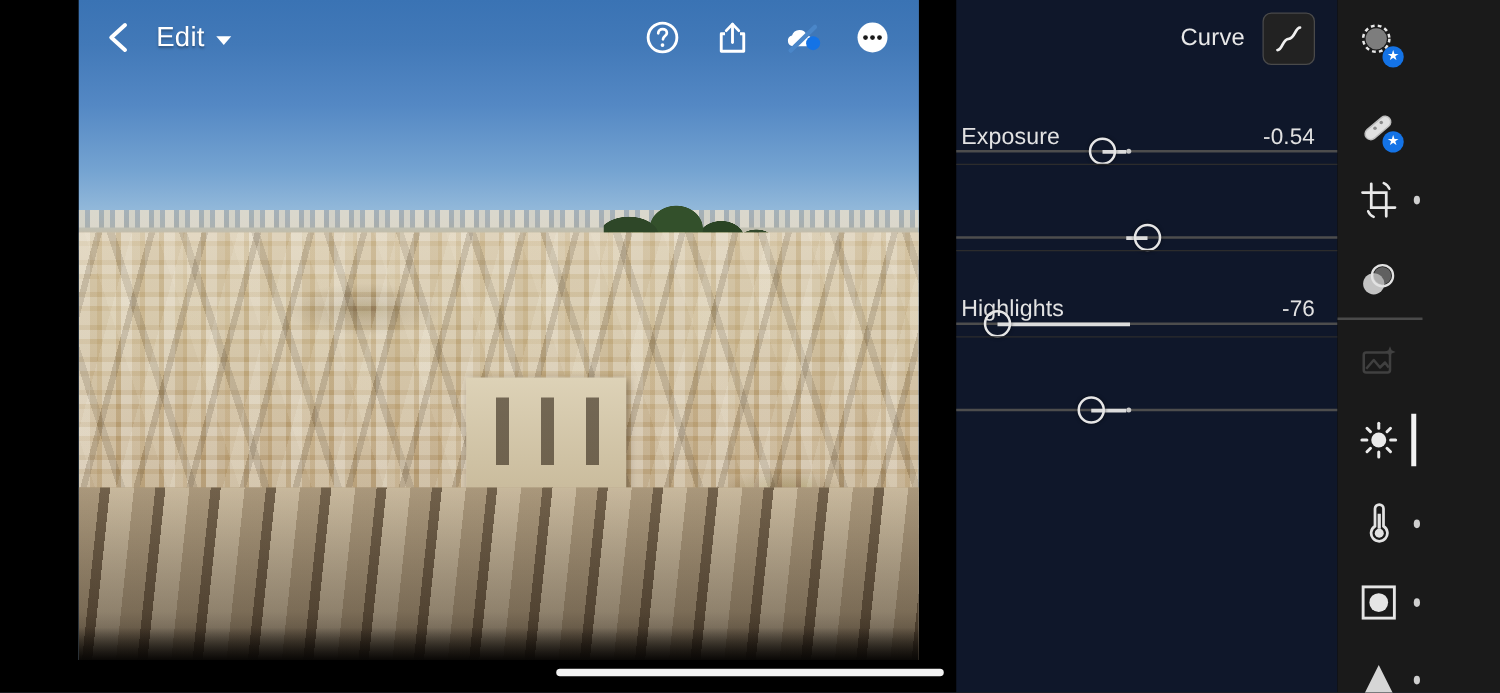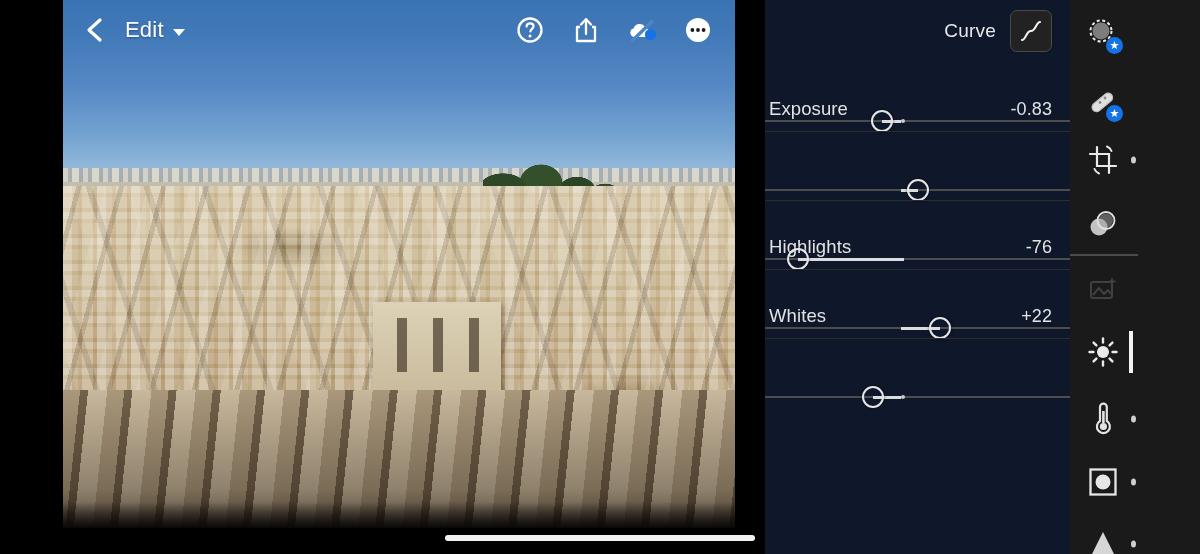--- a/index.html
+++ b/index.html
@@ -341,21 +341,21 @@
         <svg width="26" height="26" viewBox="0 0 26 26">
           <path d="M4 22 C8 22 8 13 13 13 C18 13 18 4 22 4" fill="none" stroke="#f0f0f0" stroke-width="2.2" stroke-linecap="round"></path>
         </svg>
       </div>
     </div>
 
     <div class="sliders" id="sliders">
         <div class="slider-row">
           <div class="slider-top">
             <span class="slider-name">Exposure</span>
-            <span class="slider-val">-0.83</span>
+            <span class="slider-val">-0.54</span>
           </div>
           <div class="track-wrap">
             <div class="track"></div>
             <div class="fill" style="left: 116.76px; width: 19.46px;"></div>
             <div class="zero-dot" style="left: 136.22px;"></div>
             <div class="knob" style="left: 116.76px;"></div>
           </div>
         </div>
         <div class="slider-row">
           <div class="track-wrap">
@@ -366,31 +366,20 @@
         </div>
         <div class="slider-row">
           <div class="slider-top">
             <span class="slider-name">Highlights</span>
             <span class="slider-val">-76</span>
           </div>
           <div class="track-wrap">
             <div class="track"></div>
             <div class="fill" style="left: 33.36px; width: 105.64px;"></div>
             <div class="knob" style="left: 33.36px;"></div>
-          </div>
-        </div>
-        <div class="slider-row">
-          <div class="slider-top">
-            <span class="slider-name">Whites</span>
-            <span class="slider-val">+22</span>
-          </div>
-          <div class="track-wrap">
-            <div class="track"></div>
-            <div class="fill" style="left: 136.22px; width: 38.92px;"></div>
-            <div class="knob" style="left: 175.14px;"></div>
           </div>
         </div>
         <div class="slider-row">
           <div class="track-wrap">
             <div class="track"></div>
             <div class="fill" style="left: 108.42px; width: 27.8px;"></div>
             <div class="zero-dot" style="left: 136.22px;"></div>
             <div class="knob" style="left: 108.42px;"></div>
           </div>
         </div>

